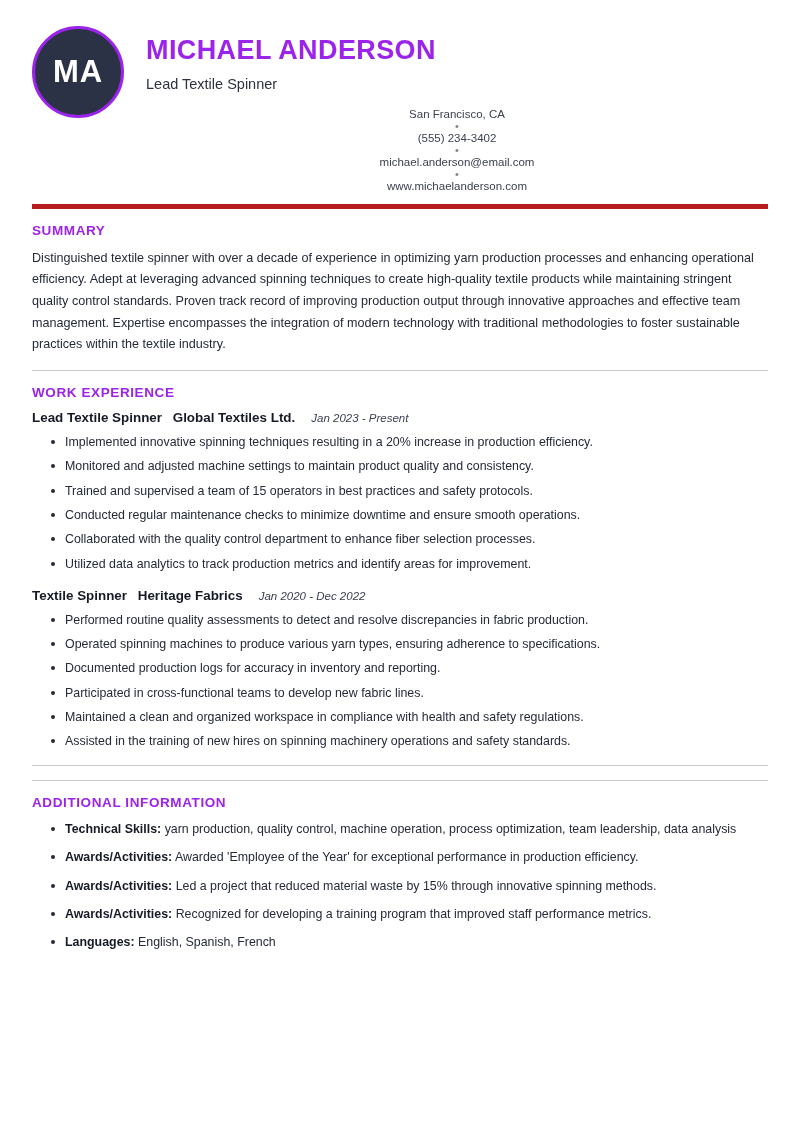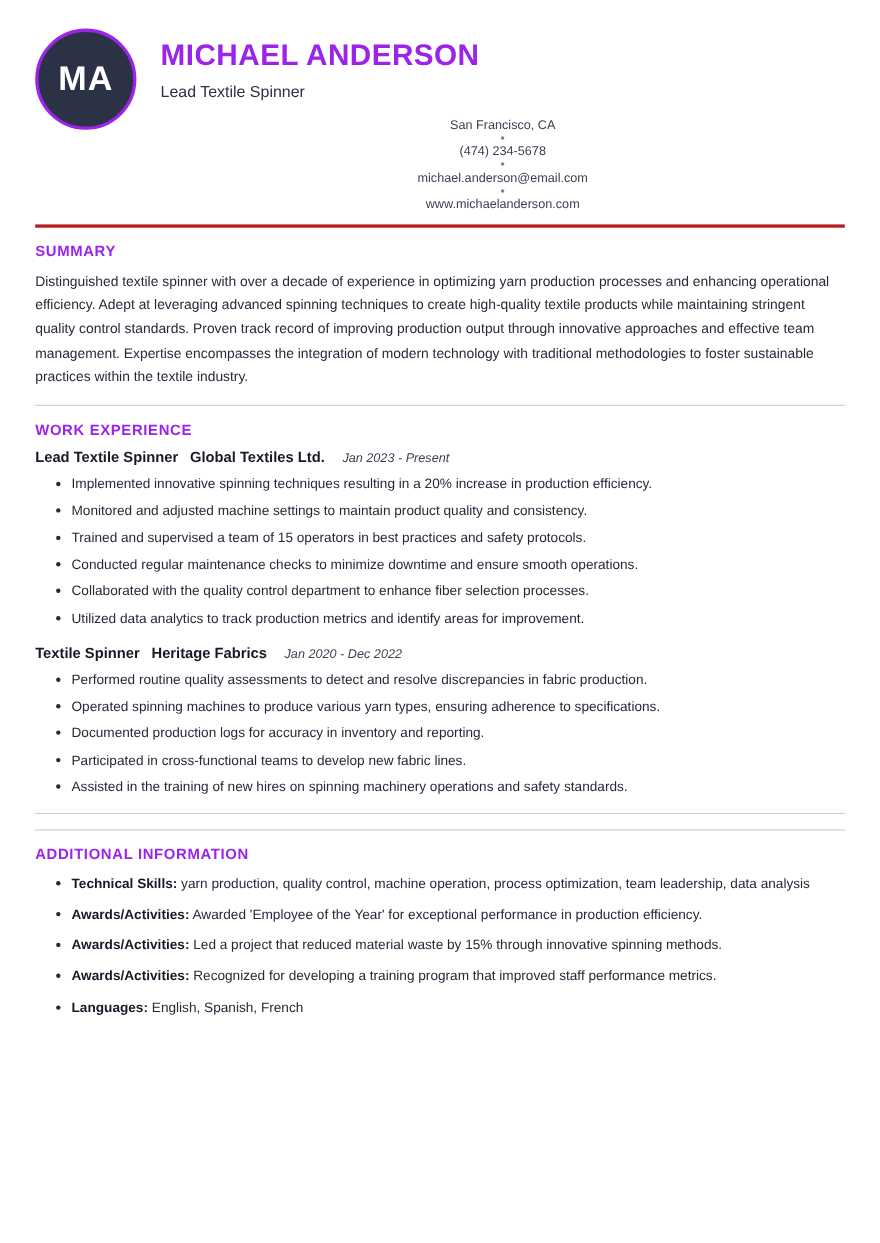--- a/index.html
+++ b/index.html
@@ -19,21 +19,21 @@
     height: 1130px;
     padding: 24px 32px 0 32px;
     position: relative;
   }
 
   
   .header {
     display: flex;
     align-items: flex-start;
     padding-bottom: 12px;
-    border-bottom: 3px solid #b91c1c;
+    border-bottom: 5px solid #b91c1c;
     justify-content: center;
   }
   .avatar {
     width: 92px;
     height: 92px;
     border-radius: 50%;
     background: #2b3245;
     border: 3px solid #9b23ea;
     color: #ffffff;
     display: flex;
@@ -195,21 +195,21 @@
   <div class="header">
     <div class="avatar">
       <span>MA</span>
     </div>
     <div class="header-text">
       <div class="name">MICHAEL ANDERSON</div>
       <div class="job-title">Lead Textile Spinner</div>
       <div class="contact-row">
         <span class="contact-item">San Francisco, CA</span>
         <span class="contact-sep">•</span>
-        <span class="contact-item">(474) 234-5678</span>
+        <span class="contact-item">(555) 234-3402</span>
         <span class="contact-sep">•</span>
         <span class="contact-item">michael.anderson@email.com</span>
         <span class="contact-sep">•</span>
         <span class="contact-item">www.michaelanderson.com</span>
       </div>
     </div>
   </div>
 
   <div class="section">
     <div class="section-title">SUMMARY</div>
@@ -244,20 +244,21 @@
           <span>Textile Spinner</span>
           <span class="company">Heritage Fabrics</span>
         </div>
         <div class="job-dates">Jan 2020 - Dec 2022</div>
       </div>
       <ul class="bullets">
         <li>Performed routine quality assessments to detect and resolve discrepancies in fabric production.</li>
         <li>Operated spinning machines to produce various yarn types, ensuring adherence to specifications.</li>
         <li>Documented production logs for accuracy in inventory and reporting.</li>
         <li>Participated in cross-functional teams to develop new fabric lines.</li>
+        <li>Maintained a clean and organized workspace in compliance with health and safety regulations.</li>
         <li>Assisted in the training of new hires on spinning machinery operations and safety standards.</li>
       </ul>
     </div>
   </div>
   <hr class="section-divider">
 
   <hr class="section-divider">
 
   <div class="section">
     <div class="section-title">ADDITIONAL INFORMATION</div>

